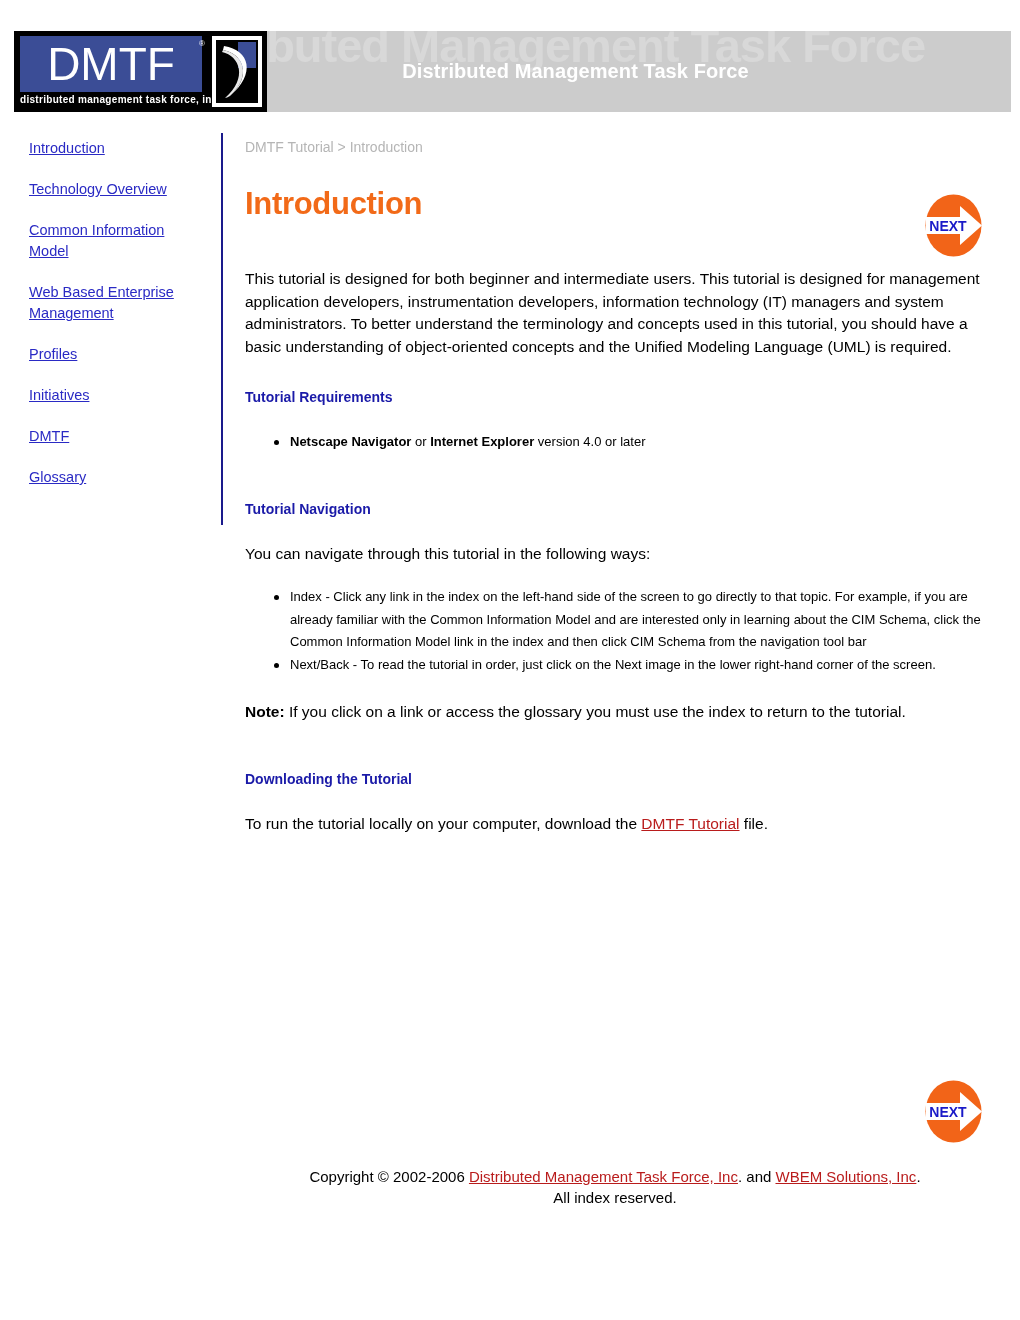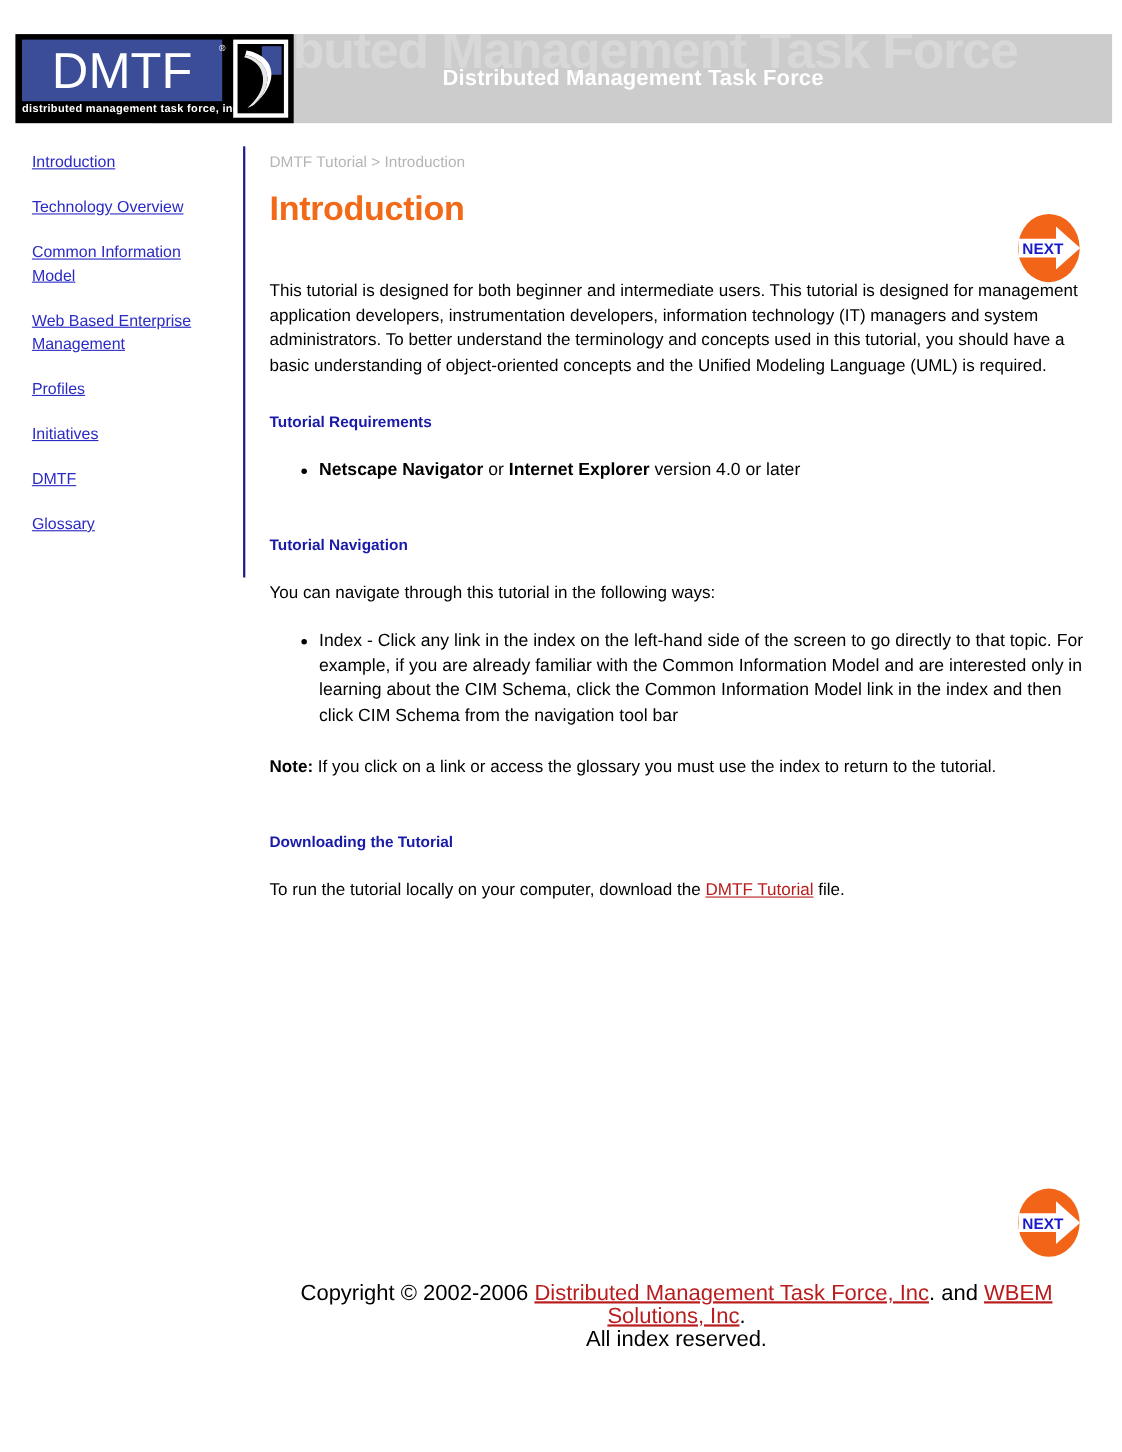--- a/index.html
+++ b/index.html
@@ -150,21 +150,21 @@
   .main {
     position: absolute;
     left: 245px;
     top: 138px;
     width: 740px;
   }
   .breadcrumb {
     font-size: 14px;
     color: #b5b5b5;
     line-height: 18px;
-    margin: 0 0 16px 0;
+    margin: 0 0 30px 0;
   }
   .page-title {
     font-size: 31px;
     font-weight: bold;
     color: #f26a18;
     line-height: 36px;
     margin: 0;
     letter-spacing: -0.3px;
   }
 
@@ -192,21 +192,21 @@
     margin: 0 0 24px 0;
     line-height: 20px;
   }
   ul.bullets {
     margin: 0 0 21px 0;
     padding-left: 45px;
     list-style: none;
   }
   ul.bullets li {
     position: relative;
-    font-size: 16px;
+    font-size: 13px;
     line-height: 22.5px;
     margin: 0;
   }
   ul.bullets li:before {
     content: "";
     position: absolute;
     left: -16px;
     top: 9px;
     width: 5px; height: 5px;
     border-radius: 50%;
@@ -219,21 +219,21 @@
   }
   b { font-weight: bold; }
 
   
   .footer {
     position: absolute;
     left: 245px;
     top: 1166px;
     width: 740px;
     text-align: center;
-    font-size: 20px;
+    font-size: 15px;
     line-height: 21px;
     color: #000;
   }
 </style>
 </head>
 <body>
 
 <div class="header">
 
   <div class="banner">
@@ -326,20 +326,21 @@
   </ul>
 
   <div style="height:24px"></div>
 
   <h3 class="section">Tutorial Navigation</h3>
 
   <p class="body">You can navigate through this tutorial in the following ways:</p>
 
   <ul class="bullets">
     <li>Index - Click any link in the index on the left-hand side of the screen to go directly to that topic. For example, if you are already familiar with the Common Information Model and are interested only in learning about the CIM Schema, click the Common Information Model link in the index and then click CIM Schema from the navigation tool bar</li>
+    <li>Next/Back - To read the tutorial in order, just click on the Next image in the lower right-hand corner of the screen.</li>
   </ul>
 
   <div style="height:4px"></div>
 
   <p class="body"><b>Note:</b><span> If you click on a link or access the glossary you must use the index to return to the tutorial.</span></p>
 
   <div style="height:24px"></div>
 
   <h3 class="section">Downloading the Tutorial</h3>
 

